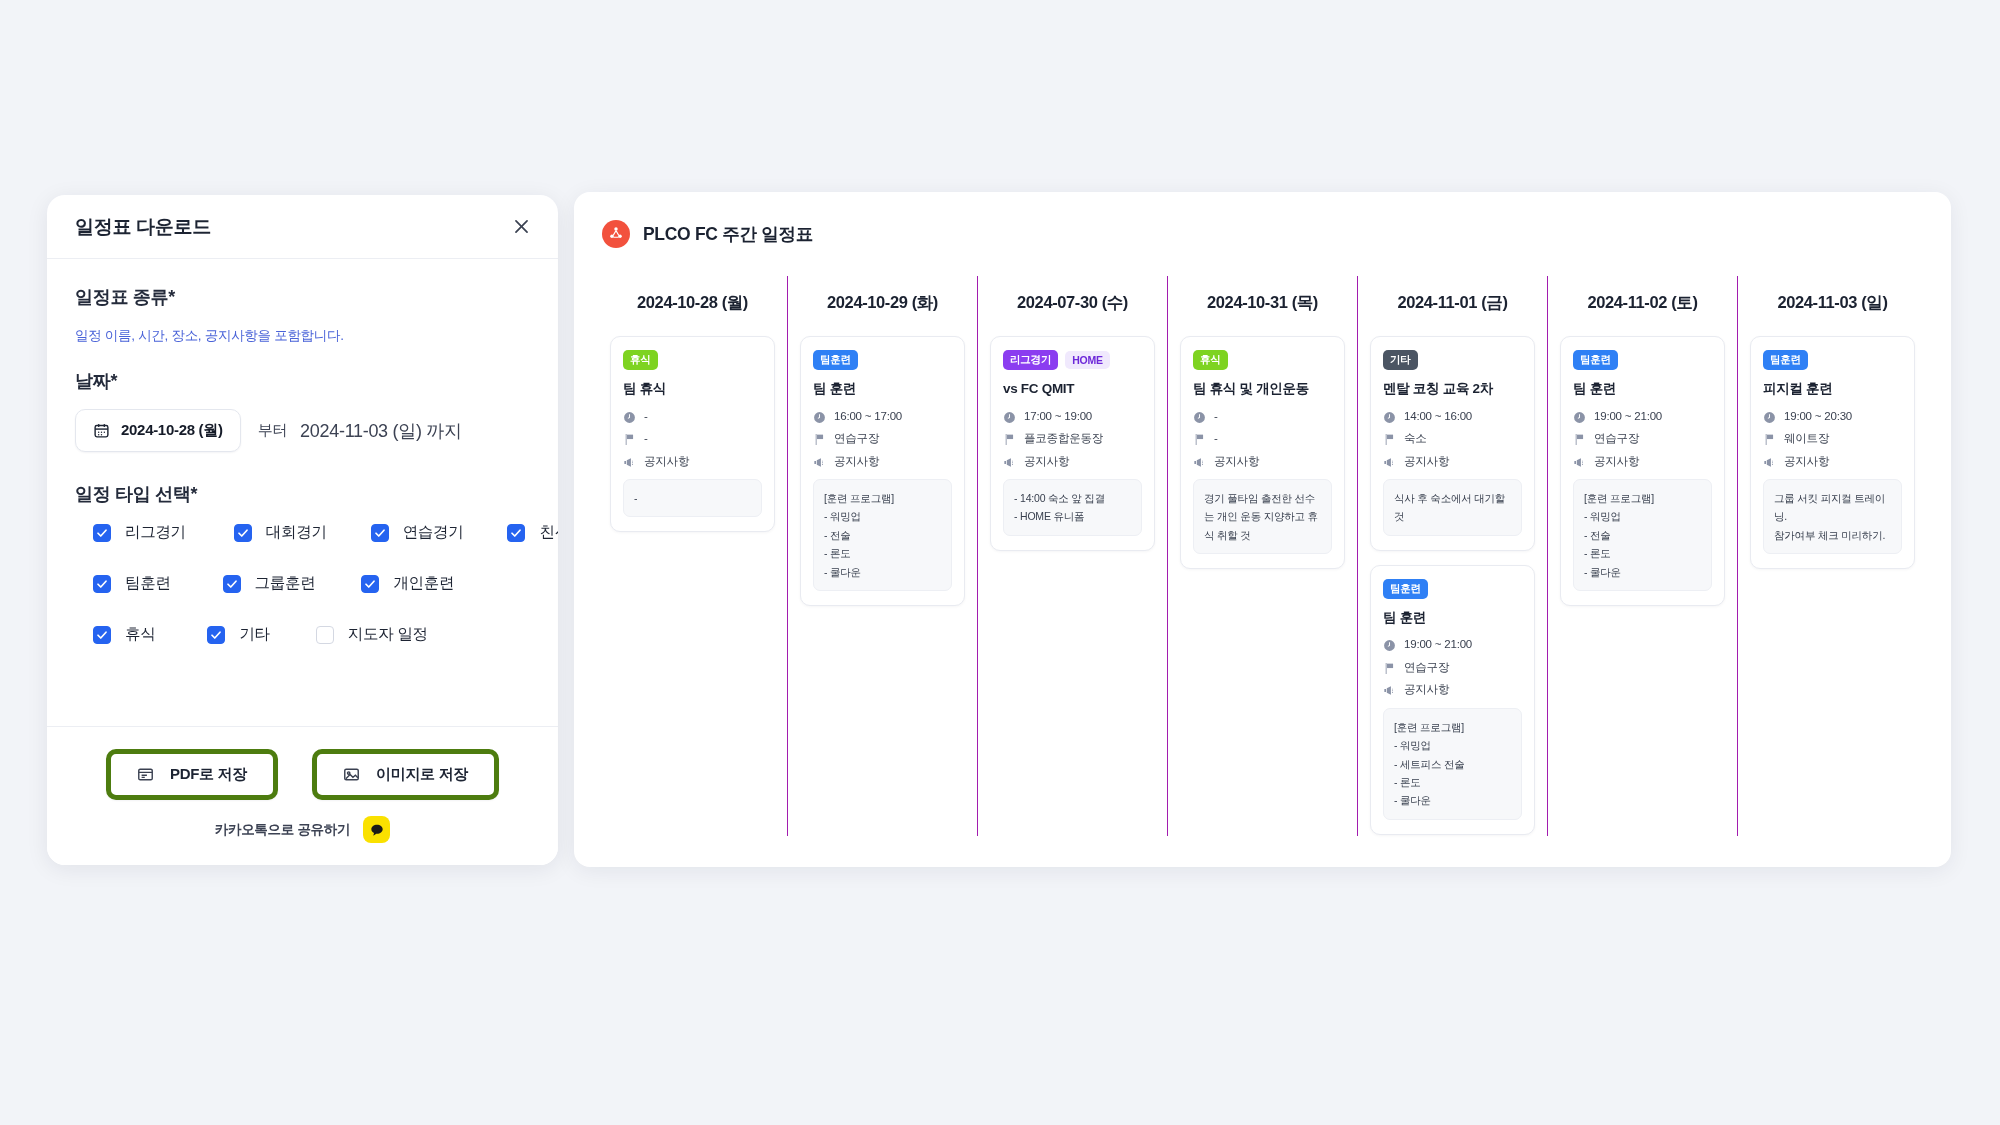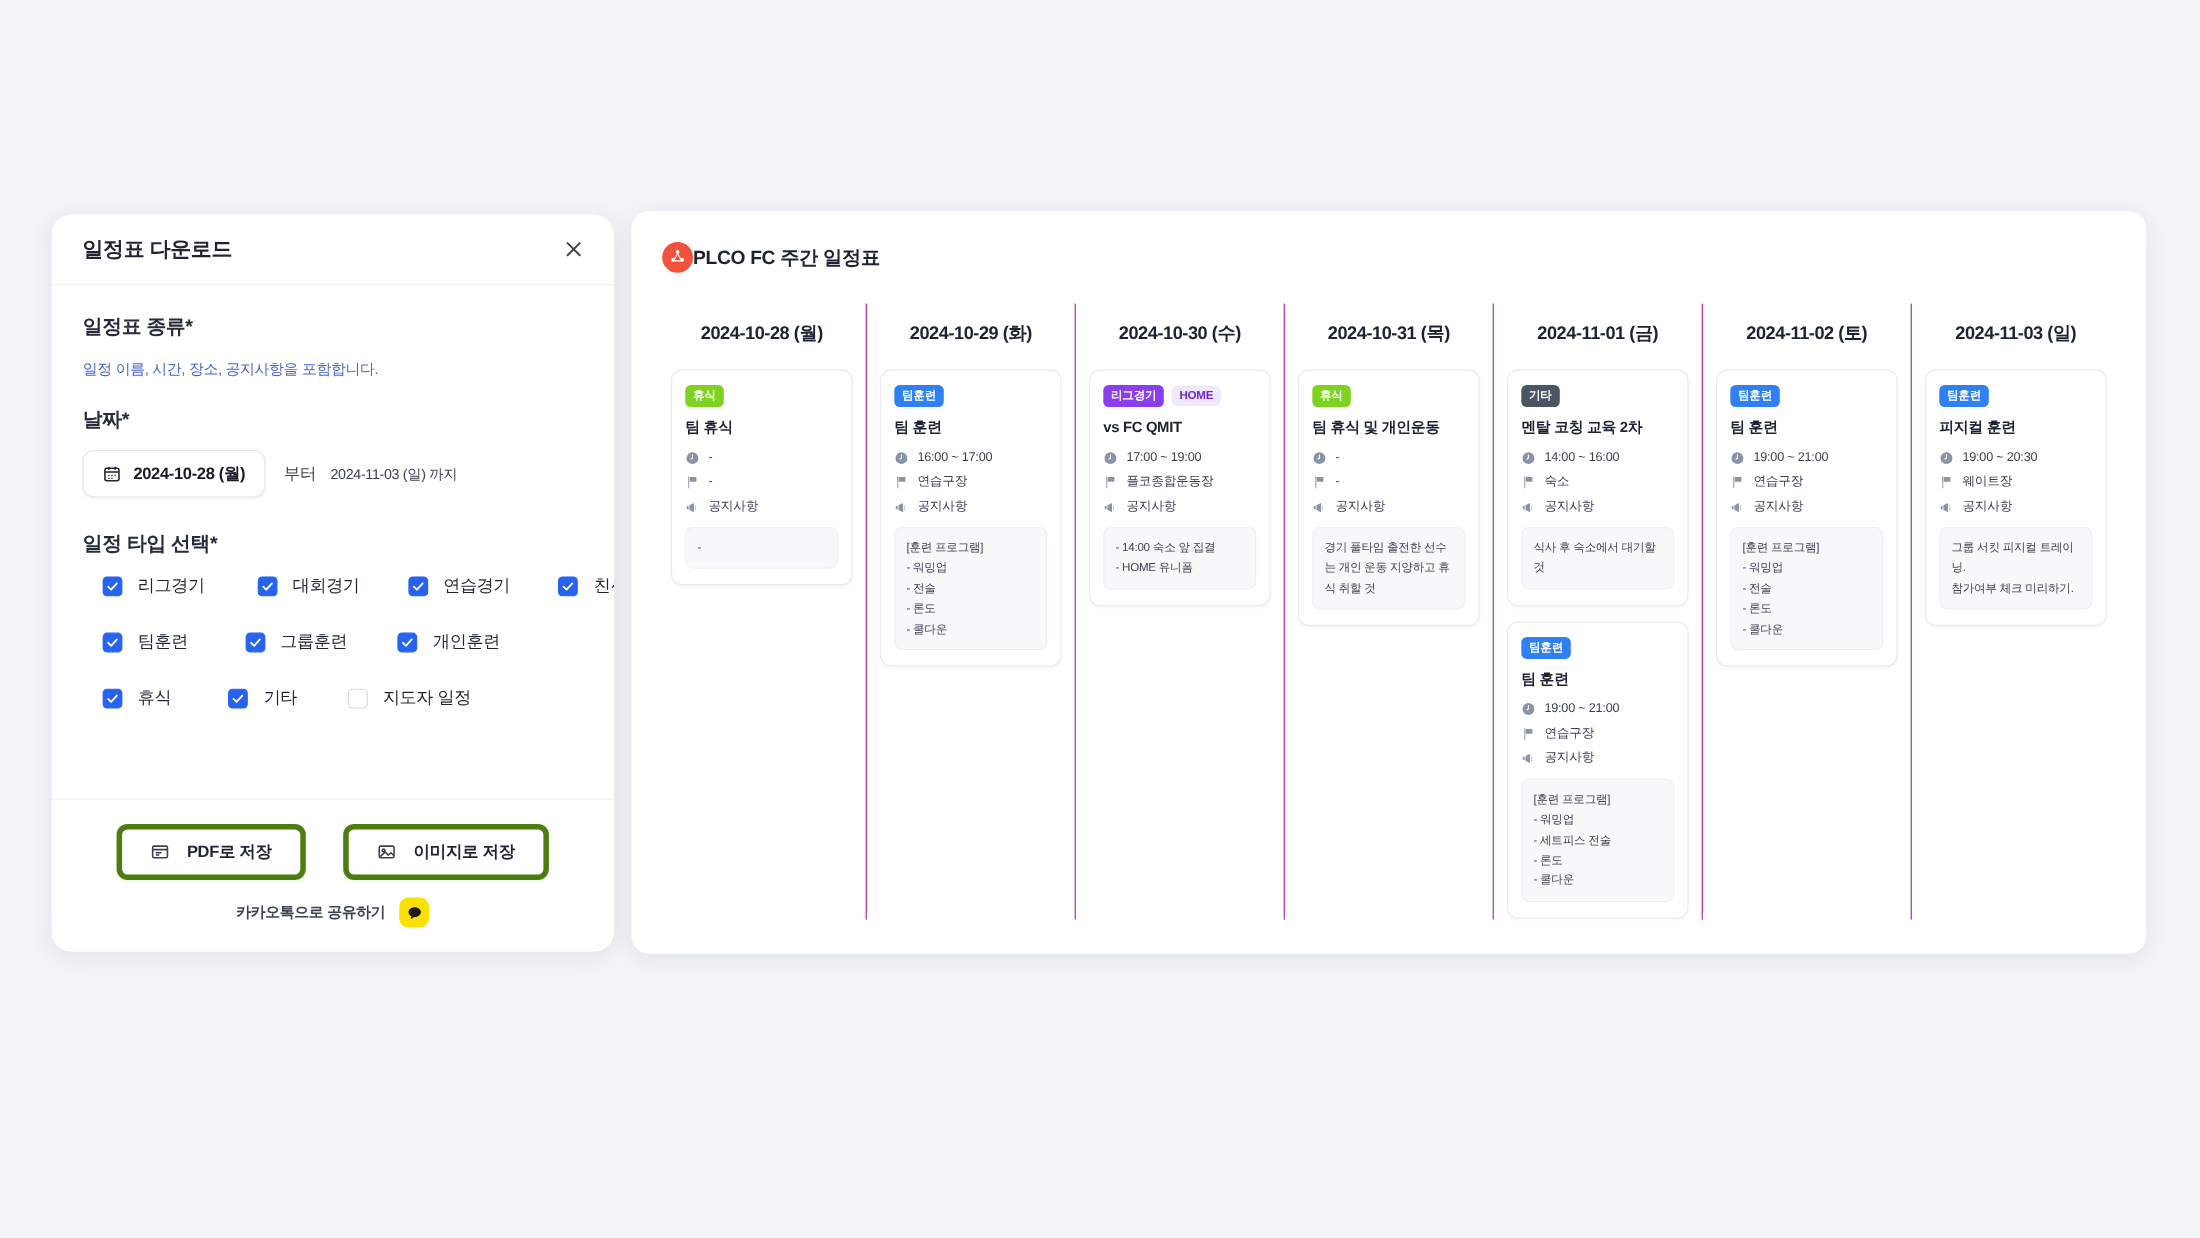--- a/index.html
+++ b/index.html
@@ -73,21 +73,21 @@
   .date-pick {
     display: inline-flex; align-items: center; gap: 11px;
     background: #fff; border: 1px solid #e4e7ee;
     border-radius: 10px; padding: 11px 17px;
     box-shadow: 0 1px 2px rgba(20,28,55,.05);
     cursor: pointer;
   }
   .date-pick .cal-ico { width: 17px; height: 17px; color: #1d2433; display: block; }
   .date-pick .dtext { font-size: 15px; font-weight: 700; color: #151b28; letter-spacing: -.3px; }
   .date-mid { font-size: 15px; color: #3c4253; margin: 0 13px 0 17px; letter-spacing: -.3px; }
-  .date-end { font-size: 13px; color: #3c4253; letter-spacing: -.3px; }
+  .date-end { font-size: 18px; color: #3c4253; letter-spacing: -.3px; }
 
   .chk-grid { margin-top: 2px; }
   .chk-row { display: flex; align-items: center; margin-bottom: 30px; padding-left: 18px; }
   .chk-row:last-child { margin-bottom: 26px; }
   .chk-opt { display: flex; align-items: center; cursor: pointer; }
   .chk-mark {
     width: 18px; height: 18px; border-radius: 4px;
     background: #2563f0; border: 1px solid #2563f0;
     display: flex; align-items: center; justify-content: center; flex: none;
   }
@@ -119,21 +119,21 @@
   .kakao-btn svg { width: 16px; height: 16px; color: #1c1b17; }
 
   
   .sched {
     position: absolute; left: 574px; top: 192px;
     width: 1377px; height: 675px;
     background: #fff; border-radius: 16px;
     box-shadow: 0 4px 22px rgba(20,28,55,.07);
     padding: 28px 24px 26px 24px;
   }
-  .sched-head { display: flex; align-items: center; margin: 0 0 28px 4px; }
+  .sched-head { display: flex; align-items: center; gap: 13px; margin: 0 0 28px 4px; }
   .logo {
     width: 28px; height: 28px; border-radius: 50%;
     background: #f2513d; display: flex; align-items: center; justify-content: center; flex: none;
   }
   .logo svg { width: 18px; height: 18px; }
   .sched-title { font-size: 17.5px; font-weight: 700; color: #1b2231; letter-spacing: -.3px; }
 
   .days { display: flex; gap: 0; align-items: stretch; height: 560px; }
   .day {
     flex: 1 1 0; min-width: 0;
@@ -416,21 +416,21 @@
               </div>
               <div class="ev-note">[훈련 프로그램]
 - 워밍업
 - 전술
 - 론도
 - 쿨다운</div>
             </div>
           </div>
         </div>
         <div class="day">
-          <div class="day-label">2024-10-30 (수)</div>
+          <div class="day-label">2024-07-30 (수)</div>
           <div class="ev-stack">
             <div class="ev">
               <div class="ev-badges">
                 <span class="badge" style="background: rgb(139, 61, 240);">리그경기</span>
                 <span class="badge home">HOME</span>
               </div>
               <div class="ev-name">vs FC QMIT</div>
               <div class="ev-meta">
                 <span class="mi"><svg viewBox="0 0 24 24" fill="currentColor">
                     <path d="M12 2a10 10 0 1 0 0 20 10 10 0 0 0 0-20zm.9 10.4-3.5 2.1-.9-1.5 2.6-1.6V6h1.8z"></path>

